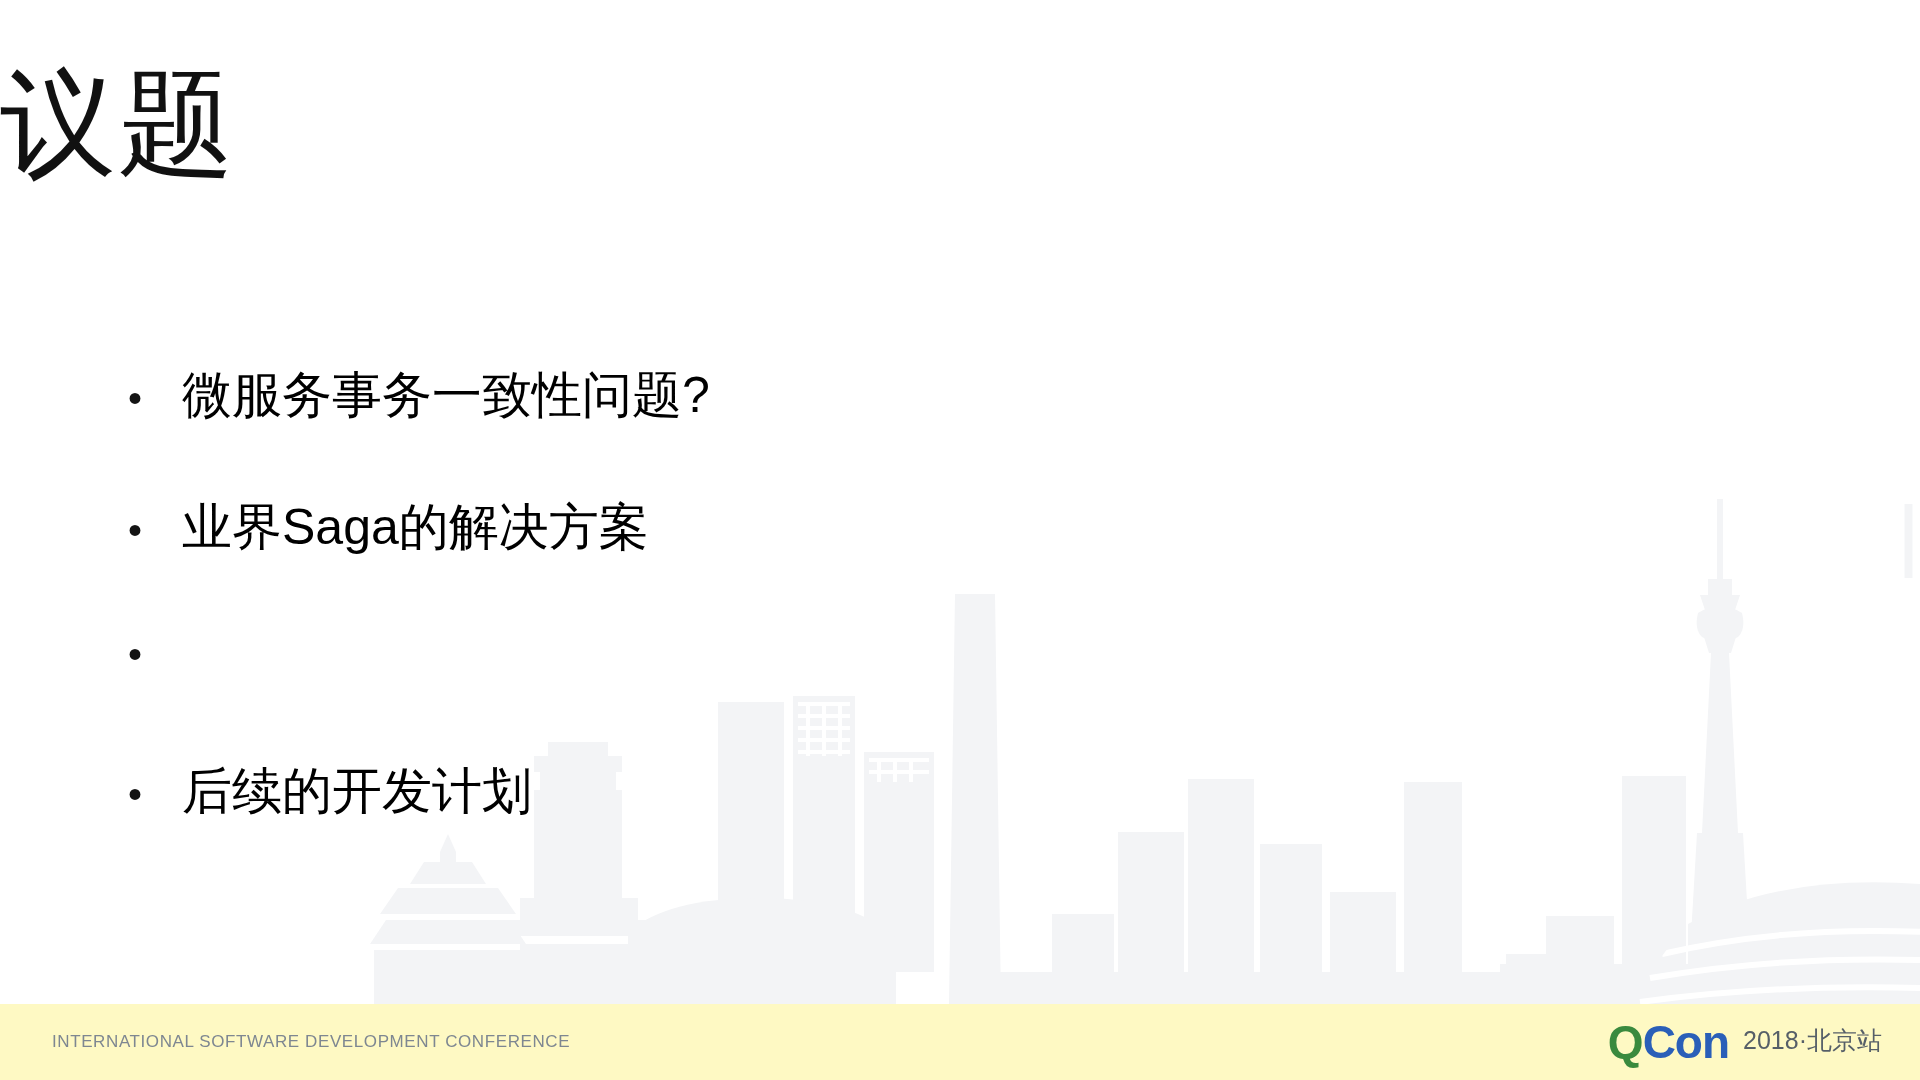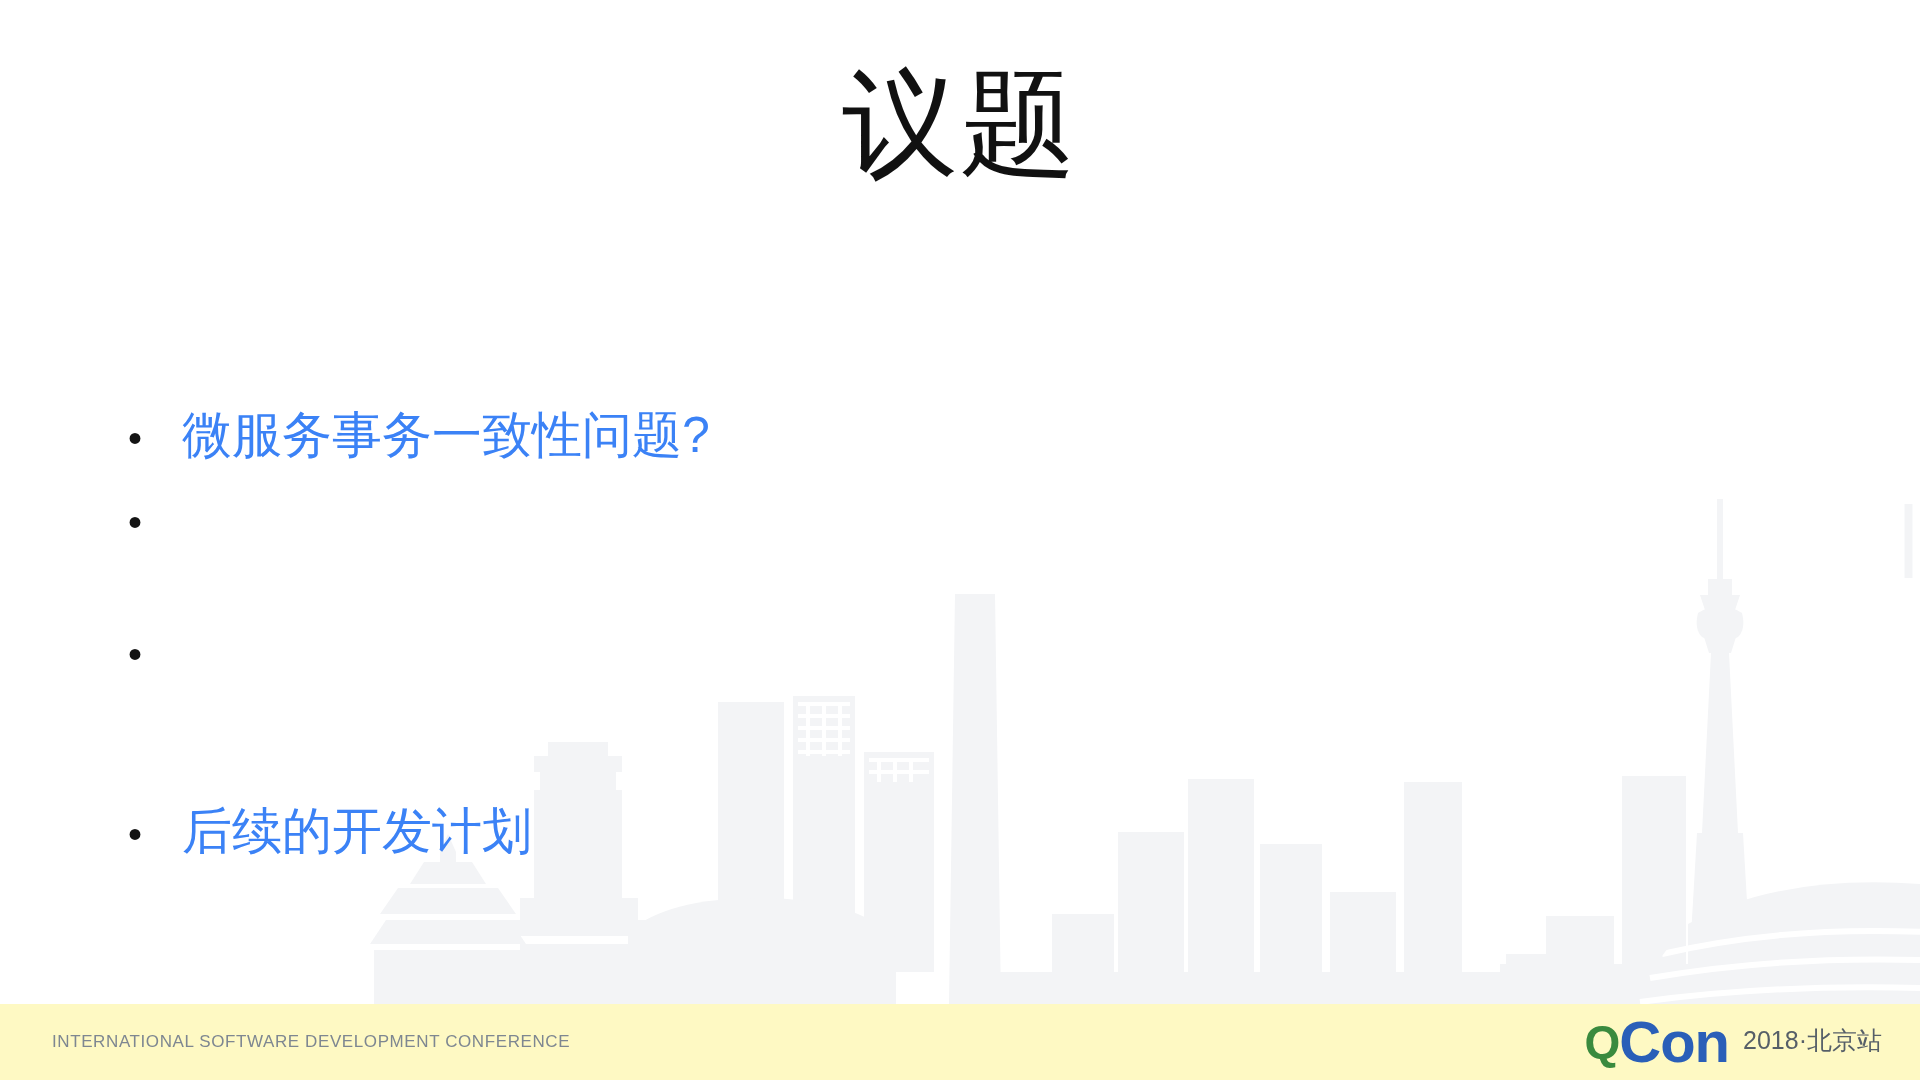--- a/index.html
+++ b/index.html
@@ -25,21 +25,20 @@
     height: 520px;
     pointer-events: none;
   }
 
   
   #title {
     position: absolute;
     top: 52px;
     left: 0;
     width: 1920px;
-    text-align: center;
     font-size: 116px;
     line-height: 1.25;
     font-weight: 400;
     color: #111111;
     letter-spacing: 2px;
   }
 
   
   #bullets {
     position: absolute;
@@ -57,24 +56,23 @@
     width: 54px;
     font-size: 40px;
     line-height: 1;
     color: #141414;
     text-align: left;
   }
   .bullet-text {
     flex: 1 1 auto;
     font-size: 50px;
     line-height: 1;
-    color: #3b82f6;
+    color: #000000;
     font-weight: 400;
     white-space: nowrap;
-    margin-top: 40px;
   }
 
   
   #footer {
     position: absolute;
     left: 0;
     bottom: 0;
     width: 1920px;
     height: 76px;
     background: #fef9c3;
@@ -97,21 +95,21 @@
     height: 52px;
   }
   #logo-q {
     font-size: 46px;
     font-weight: 700;
     color: #3a8a3e;
     line-height: 1;
     letter-spacing: -1px;
   }
   #logo-con {
-    font-size: 58px;
+    font-size: 46px;
     font-weight: 700;
     color: #2a5fb8;
     line-height: 1;
     letter-spacing: -1px;
   }
   #logo-edition {
     margin-left: 14px;
     font-size: 25px;
     color: #565f68;
     line-height: 1;
@@ -202,20 +200,21 @@
 
   <div id="bullets">
 
     <div class="bullet-row">
       <span class="bullet-mark">•</span>
       <span class="bullet-text">微服务事务一致性问题?</span>
     </div>
 
     <div class="bullet-row">
       <span class="bullet-mark">•</span>
+      <span class="bullet-text">业界Saga的解决方案</span>
     </div>
 
     <div class="bullet-row">
       <span class="bullet-mark">•</span>
     </div>
 
     <div class="bullet-row">
       <span class="bullet-mark">•</span>
       <span class="bullet-text">后续的开发计划</span>
     </div>

